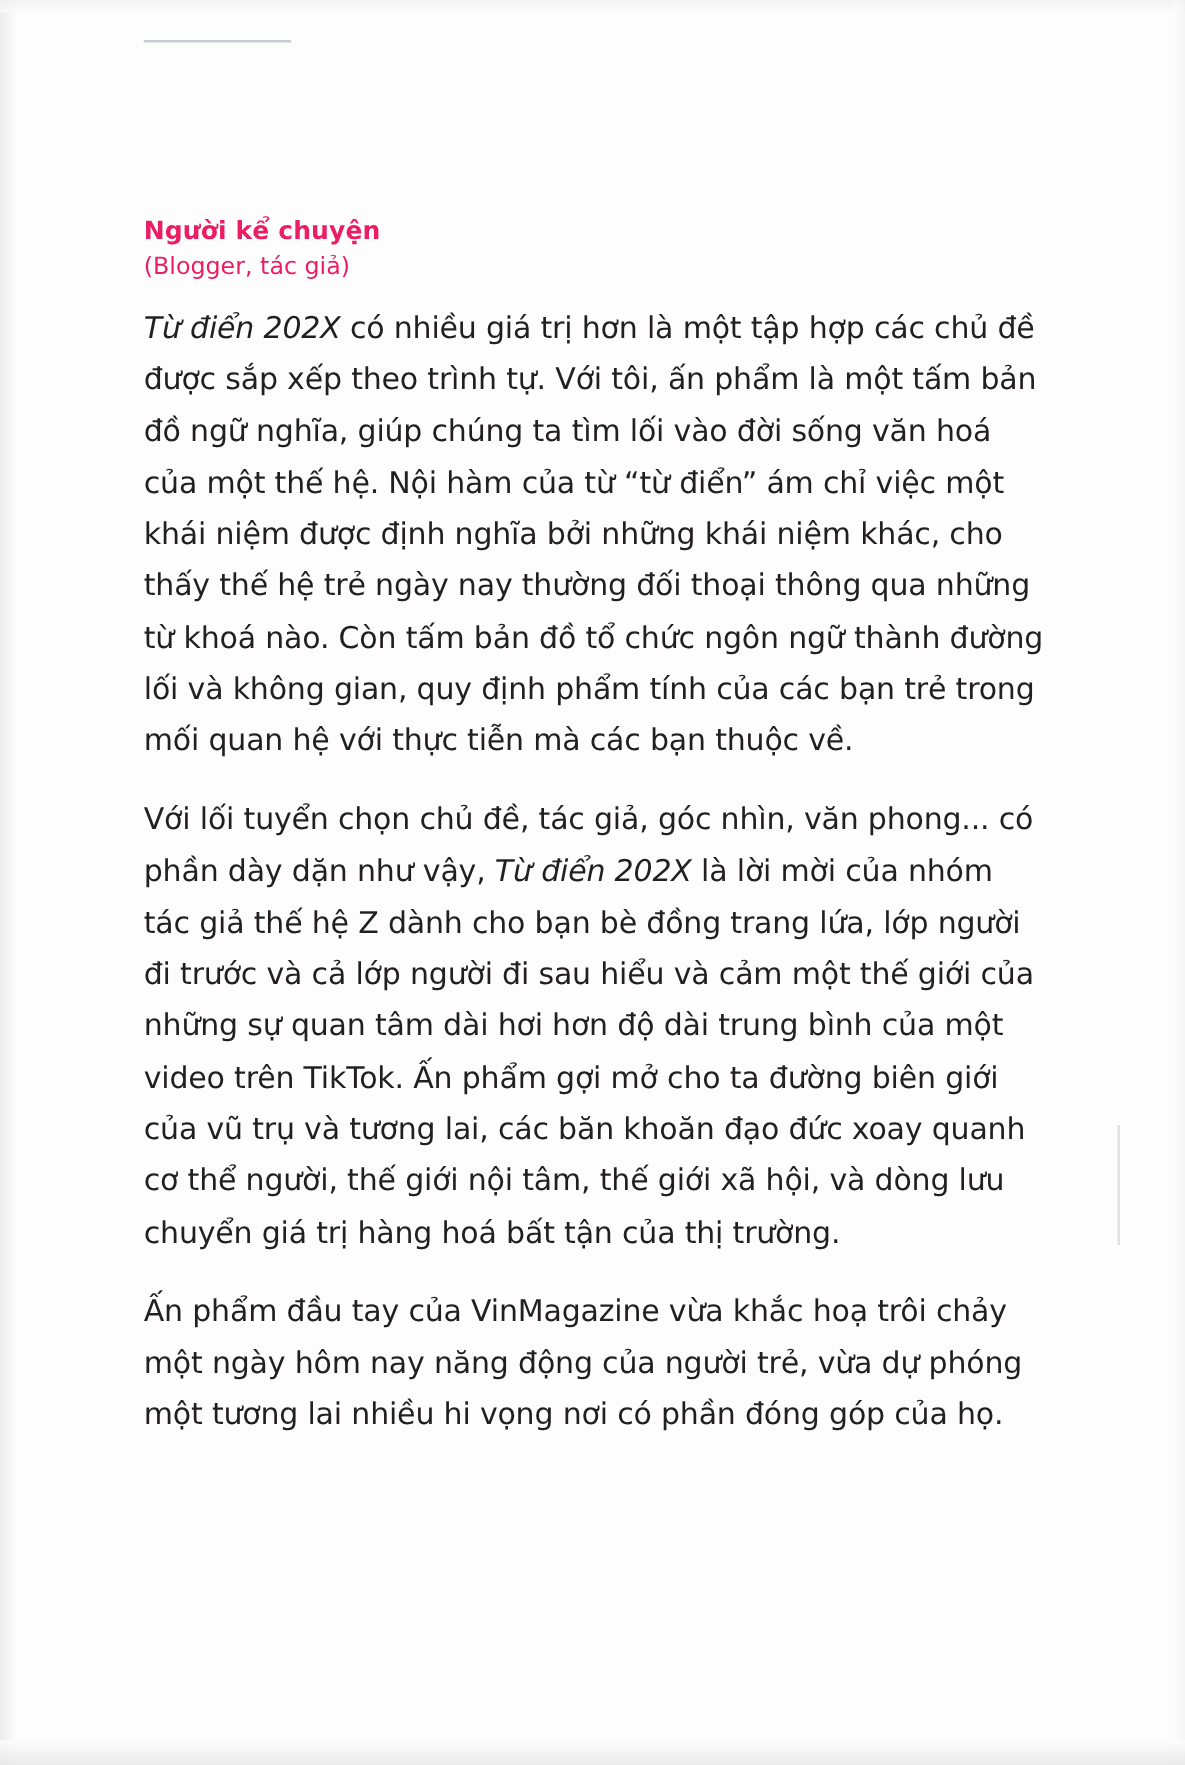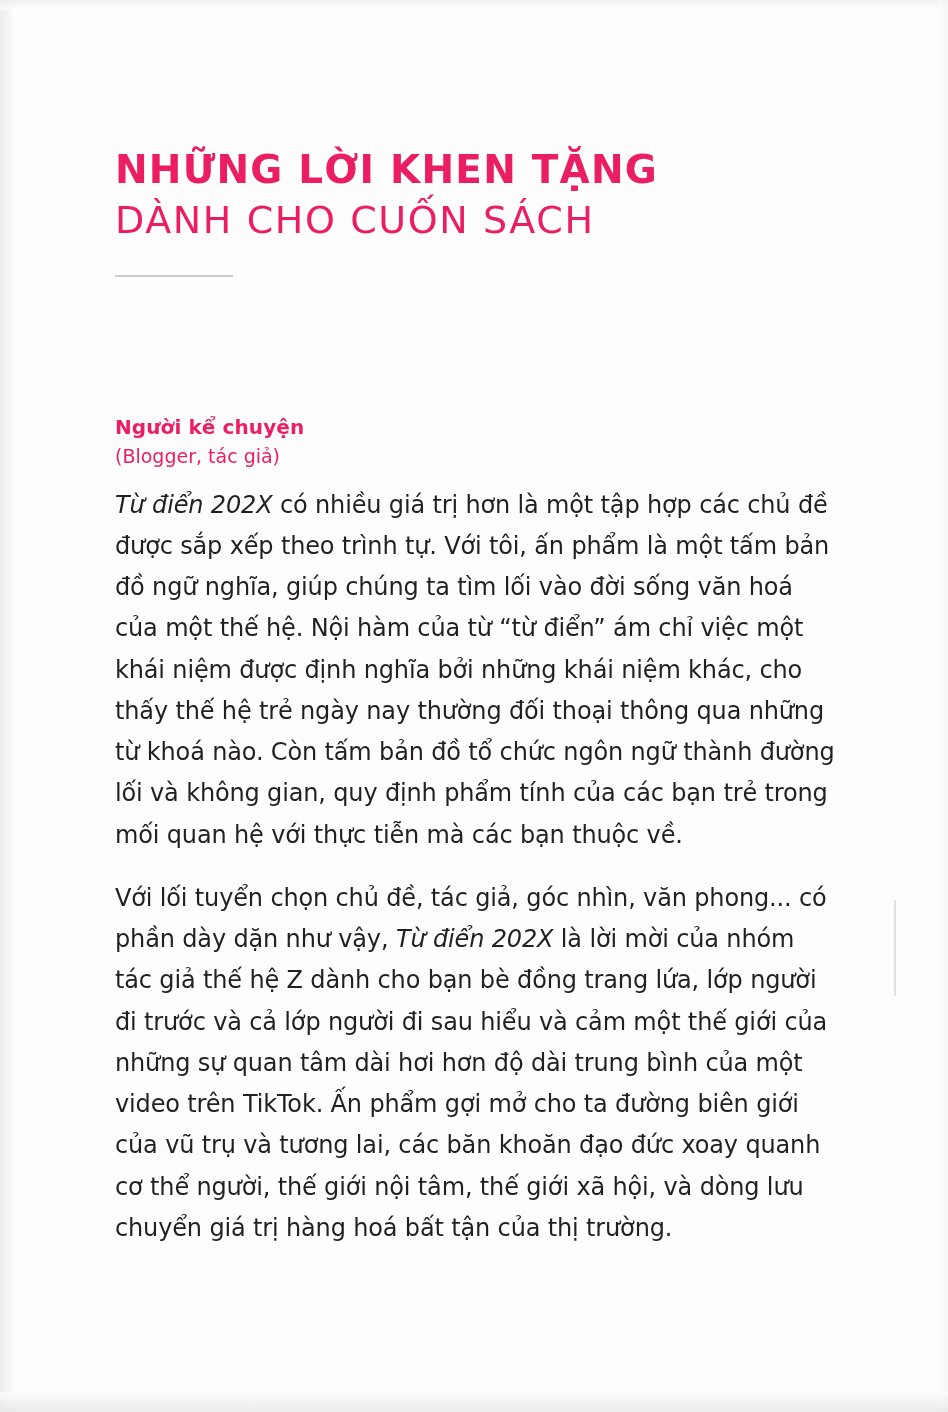--- a/index.html
+++ b/index.html
@@ -151,31 +151,28 @@
 
 <div class="page">
   <div class="page-edge-left"></div>
   <div class="page-edge-top"></div>
   <div class="page-edge-right"></div>
   <div class="page-edge-bottom"></div>
   <div class="spine-mark"></div>
 
   <div class="content">
 
-    <div class="title-block">
-      <h1 class="title-line-1" style="color: rgb(236, 30, 99);">NHỮNG LỜI KHEN TẶNG</h1>
-      <h2 class="title-line-2" style="color: rgb(236, 30, 99);">DÀNH CHO CUỐN SÁCH</h2>
-    </div>
 
     <div class="title-rule" style="background: rgb(201, 204, 209);"></div>
 
     <div class="attribution">
       <p class="attrib-name" style="color: rgb(236, 30, 99);">Người kể chuyện</p>
       <p class="attrib-role" style="color: rgb(236, 30, 99);">(Blogger, tác giả)</p>
     </div>
 
     <div class="body-text">
       <p class="para" style="color: rgb(35, 31, 32);"><span class="italic">Từ điển 202X</span><span> có nhiều giá trị hơn là một tập hợp các chủ đề được sắp xếp theo trình tự. Với tôi, ấn phẩm là một tấm bản đồ ngữ nghĩa, giúp chúng ta tìm lối vào đời sống văn hoá của một thế hệ. Nội hàm của từ “từ điển” ám chỉ việc một khái niệm được định nghĩa bởi những khái niệm khác, cho thấy thế hệ trẻ ngày nay thường đối thoại thông qua những từ khoá nào. Còn tấm bản đồ tổ chức ngôn ngữ thành đường lối và không gian, quy định phẩm tính của các bạn trẻ trong mối quan hệ với thực tiễn mà các bạn thuộc về.</span></p>
       <p class="para" style="color: rgb(35, 31, 32);"><span>Với lối tuyển chọn chủ đề, tác giả, góc nhìn, văn phong... có phần dày dặn như vậy, </span><span class="italic">Từ điển 202X</span><span> là lời mời của nhóm tác giả thế hệ Z dành cho bạn bè đồng trang lứa, lớp người đi trước và cả lớp người đi sau hiểu và cảm một thế giới của những sự quan tâm dài hơi hơn độ dài trung bình của một video trên TikTok. Ấn phẩm gợi mở cho ta đường biên giới của vũ trụ và tương lai, các băn khoăn đạo đức xoay quanh cơ thể người, thế giới nội tâm, thế giới xã hội, và dòng lưu chuyển giá trị hàng hoá bất tận của thị trường.</span></p>
+      <p class="para" style="color: rgb(35, 31, 32);"><span>Ấn phẩm đầu tay của VinMagazine vừa khắc hoạ trôi chảy một ngày hôm nay năng động của người trẻ, vừa dự phóng một tương lai nhiều hi vọng nơi có phần đóng góp của họ.</span></p>
     </div>
 
   </div>
 </div>
 
 </body></html>

